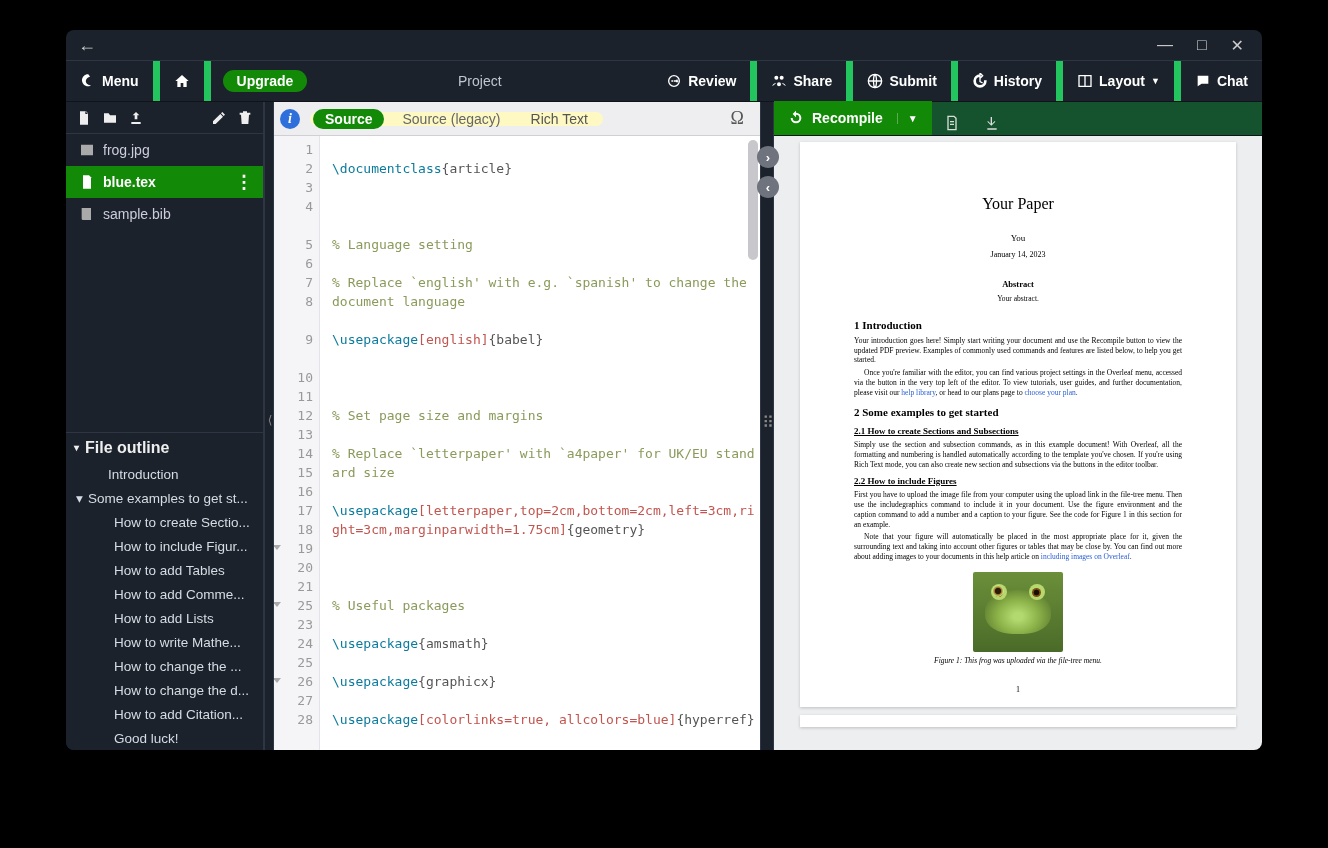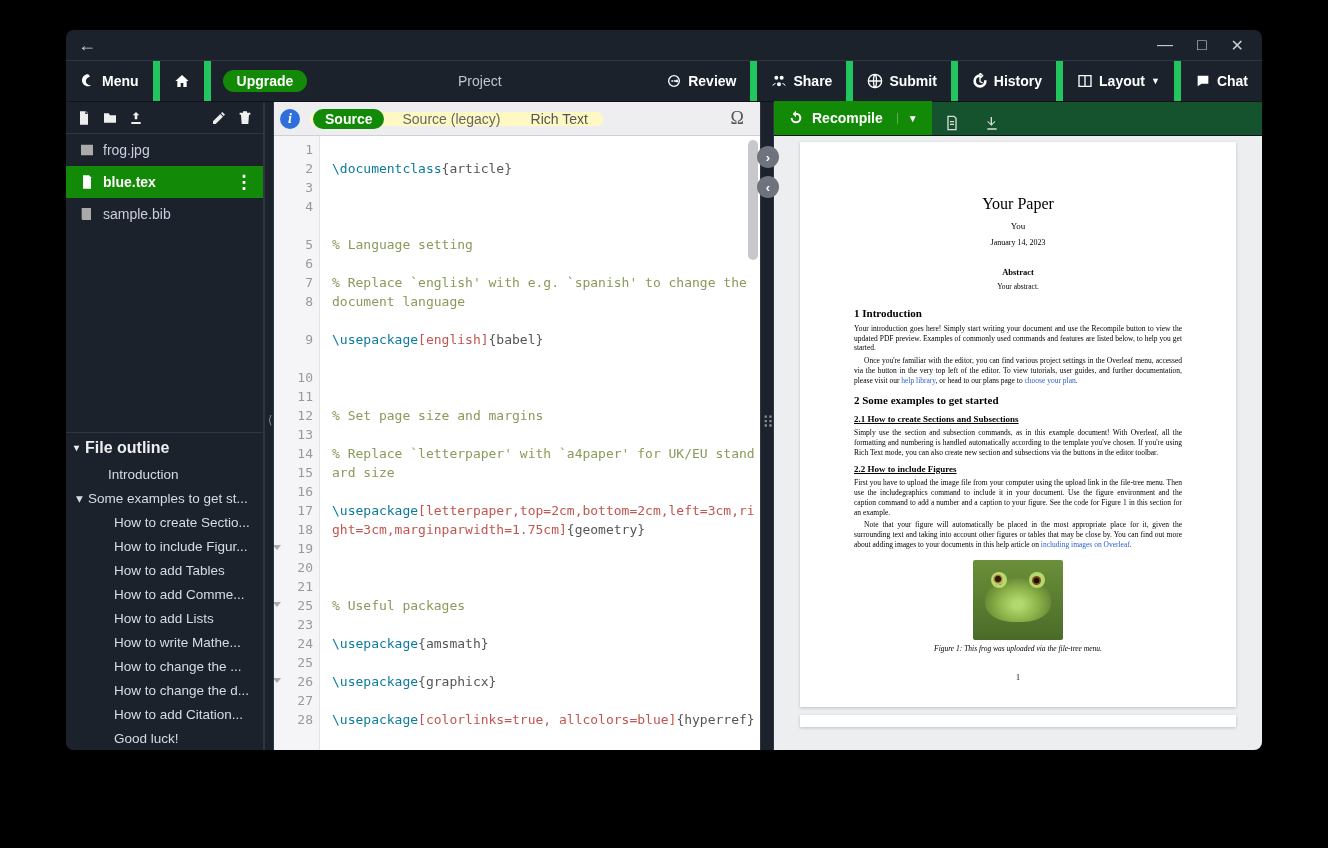--- a/index.html
+++ b/index.html
@@ -58,21 +58,21 @@
 .splitter .dots{ position:absolute; top:48%; width:100%; text-align:center; color:#888; letter-spacing:-2px;}
 
 .preview{ width:488px; display:flex; flex-direction:column; background:#eceef0;}
 .pv-tb{ height:34px; background:#14532d; border-bottom:1px solid #10141a; display:flex; align-items:flex-end;}
 .recompile{ background:#138a07; color:#fff; height:34px; display:flex; align-items:center; padding:0 14px; gap:8px; font-weight:700; font-size:14px; cursor:pointer;}
 .recompile .dd{ border-left:1px solid rgba(255,255,255,0.3); padding-left:10px; margin-left:6px; font-size:10px;}
 .pv-ic{ color:#ddd; padding:0 12px; cursor:pointer;}
 .pages{ flex:1; overflow:auto; padding:6px; position:relative;}
 .page{ background:#fff; width:436px; margin:0 auto 8px; box-shadow:0 1px 3px rgba(0,0,0,0.2); font-family:"Computer Modern","Latin Modern", Georgia, serif; color:#000;}
 .p1{ height:565px; padding:52px 54px 20px; font-size:8px; line-height:1.3;}
-.p1 h1{ text-align:center; font-weight:400; font-size:16px; margin-bottom:6px;}
+.p1 h1{ text-align:center; font-weight:400; font-size:16px; margin-bottom:18px;}
 .p1 .auth{ text-align:center; font-size:9px; margin-bottom:6px;}
 .p1 .date{ text-align:center; font-size:8px; margin-bottom:18px;}
 .p1 .abshdr{ text-align:center; font-weight:700; font-size:8.5px; margin-bottom:4px;}
 .p1 .abs{ text-align:center; font-size:7.5px; margin:0 36px 14px;}
 .p1 .sec{ font-weight:700; font-size:11px; margin:8px 0 4px;}
 .p1 .subsec{ font-weight:700; font-size:9px; margin:6px 0 3px;text-decoration:underline;}
 .p1 p{ font-size:7.5px; text-align:justify; margin-bottom:3px;}
 .p1 p.ind{ text-indent:10px;}
 .p1 .lnk{ color:#2a5fd3;}
 .frogimg{ width:90px; height:80px; margin:10px auto 4px; background:linear-gradient(#6b8f3a,#4a6b28); border-radius:2px; position:relative; overflow:hidden;}

